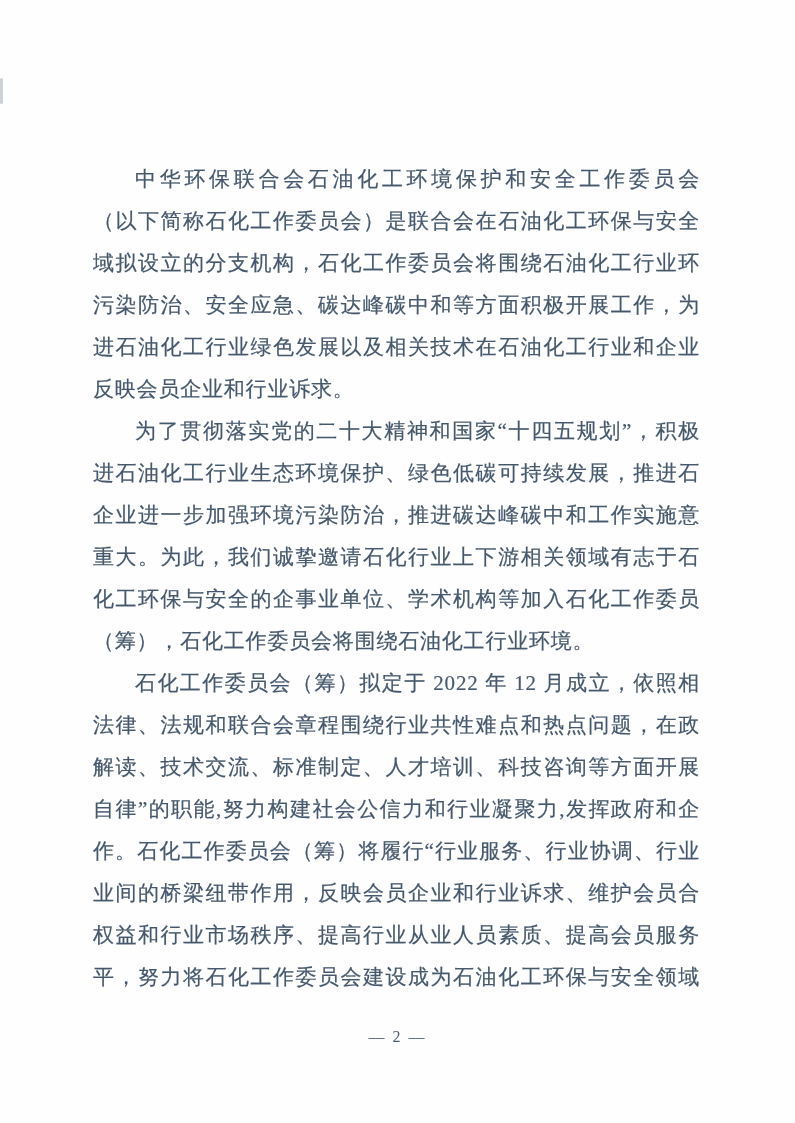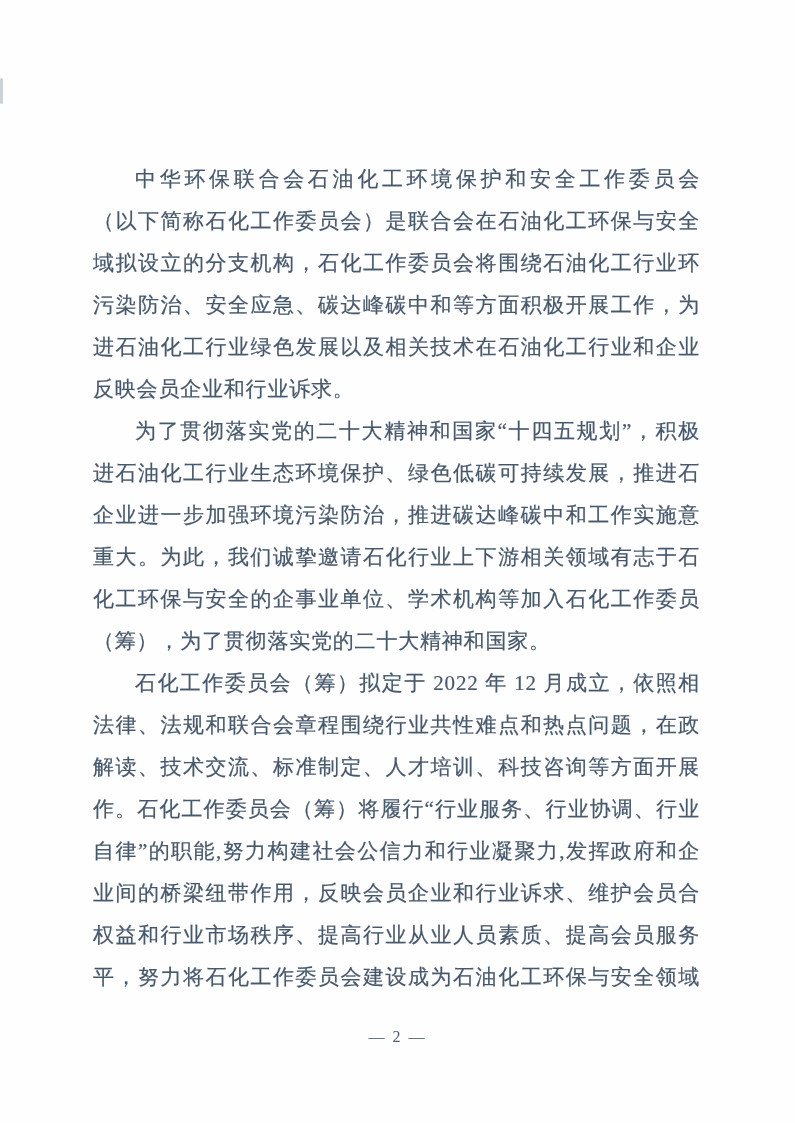--- a/index.html
+++ b/index.html
@@ -79,27 +79,27 @@
     <div class="line fill">域拟设立的分支机构，石化工作委员会将围绕石油化工行业环境</div>
     <div class="line fill">污染防治、安全应急、碳达峰碳中和等方面积极开展工作，为推</div>
     <div class="line fill">进石油化工行业绿色发展以及相关技术在石油化工行业和企业应</div>
     <div class="line">反映会员企业和行业诉求。</div>
 
     <div class="line fill indent">为了贯彻落实党的二十大精神和国家“十四五规划”，积极推</div>
     <div class="line fill">进石油化工行业生态环境保护、绿色低碳可持续发展，推进石化</div>
     <div class="line fill">企业进一步加强环境污染防治，推进碳达峰碳中和工作实施意义</div>
     <div class="line fill">重大。为此，我们诚挚邀请石化行业上下游相关领域有志于石油</div>
     <div class="line fill">化工环保与安全的企事业单位、学术机构等加入石化工作委员会</div>
-    <div class="line">（筹），为了贯彻落实党的二十大精神和国家。</div>
+    <div class="line">（筹），石化工作委员会将围绕石油化工行业环境。</div>
 
     <div class="line fill indent">石化工作委员会（筹）拟定于 2022 年 12 月成立，依照相关</div>
     <div class="line fill">法律、法规和联合会章程围绕行业共性难点和热点问题，在政策</div>
     <div class="line fill">解读、技术交流、标准制定、人才培训、科技咨询等方面开展工</div>
+    <div class="line fill">自律”的职能,努力构建社会公信力和行业凝聚力,发挥政府和企</div>
     <div class="line fill">作。石化工作委员会（筹）将履行“行业服务、行业协调、行业</div>
-    <div class="line fill">自律”的职能,努力构建社会公信力和行业凝聚力,发挥政府和企</div>
     <div class="line fill">业间的桥梁纽带作用，反映会员企业和行业诉求、维护会员合法</div>
     <div class="line fill">权益和行业市场秩序、提高行业从业人员素质、提高会员服务水</div>
     <div class="line fill">平，努力将石化工作委员会建设成为石油化工环保与安全领域的</div>
   </div>
 
   <div class="page-number">— 2 —</div>
 
 </div>
 
 </body></html>

